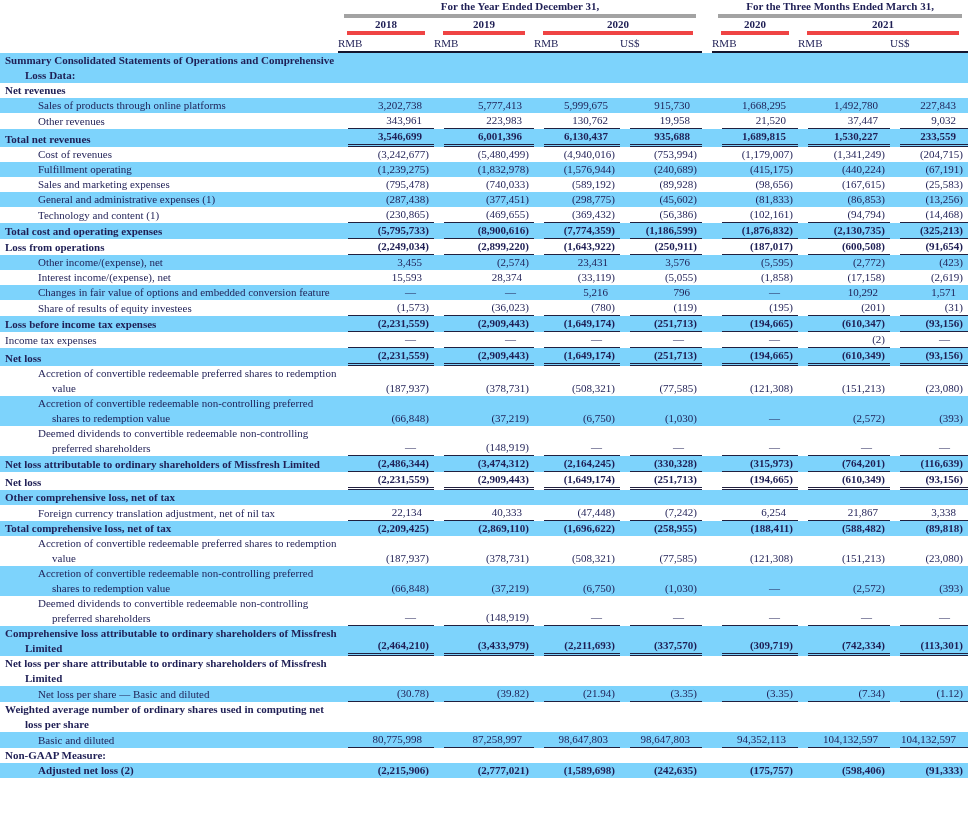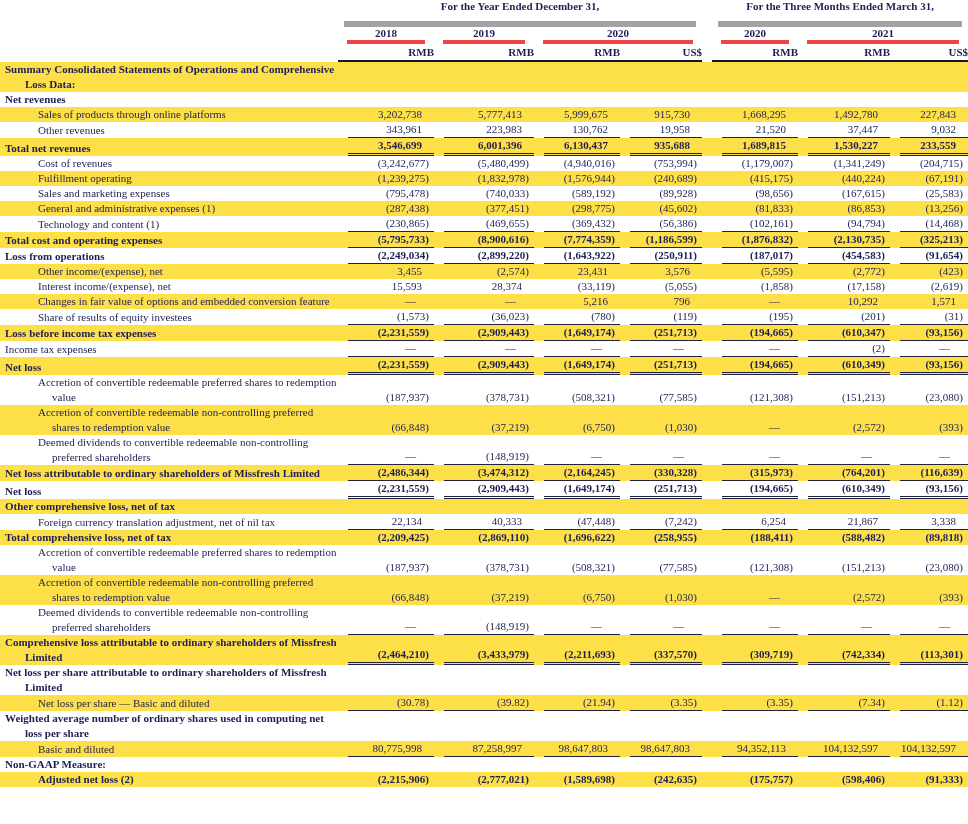--- a/index.html
+++ b/index.html
@@ -9,28 +9,28 @@
     color:#1f1f55;
   }
   table{
     width:968px;table-layout:fixed;border-collapse:separate;border-spacing:0;
   }
   td{padding:0;vertical-align:bottom;font-size:11px;line-height:15px;}
   thead td{line-height:13px;}
   .bold{font-weight:700;}
   
   .grp{text-align:center;font-weight:700;}
-  .grp .u{border-bottom:6px solid #a3a3a3;margin:0 6px;padding-bottom:8px;}
+  .grp .u{border-bottom:4px solid #a3a3a3;margin:0 6px;padding-bottom:1px;}
   .yr{text-align:center;font-weight:700;}
   .yr .u{border-bottom:4px solid #ef4444;margin:0 9px;padding-bottom:0;}
-  .cur{text-align:right;font-weight:700;padding:2px 0 1px 0;}
+  .cur{text-align:left;font-weight:400;padding:2px 0 1px 0;}
   .rule{border-bottom:2px solid #15152e;height:0;line-height:0;}
   .note{text-align:center;font-weight:700;padding:2px 0 1px 0;}
   
-  tr.band{background:#fde047;}
+  tr.band{background:#7dd3fc;}
   td.lab{overflow:hidden;}
   td.lab.l1{padding-left:25px;text-indent:-20px;}
   td.lab.l2{padding-left:52px;text-indent:-14px;}
   td.num{text-align:right;}
   .nl{margin-left:10px;white-space:nowrap;}
   .nl.single{border-bottom:1px solid #20203f;}
   .nl.double{border-bottom:3px double #20203f;}
   .nl.pos{padding-right:12px;}
   .nl.neg{padding-right:5px;}
   .nl.dash{padding-right:18px;}
@@ -387,21 +387,21 @@
           <div class="nl single neg bold">(1,643,922)</div>
         </td>
         <td class="num">
           <div class="nl single neg bold">(250,911)</div>
         </td>
         <td></td>
         <td class="num">
           <div class="nl single neg bold">(187,017)</div>
         </td>
         <td class="num">
-          <div class="nl single neg bold">(454,583)</div>
+          <div class="nl single neg bold">(600,508)</div>
         </td>
         <td class="num">
           <div class="nl single neg bold">(91,654)</div>
         </td>
       </tr>
       <tr class="band">
         <td class="lab l2">Other income/(expense), net</td>
         <td class="num">
           <div class="nl  pos">3,455</div>
         </td>

